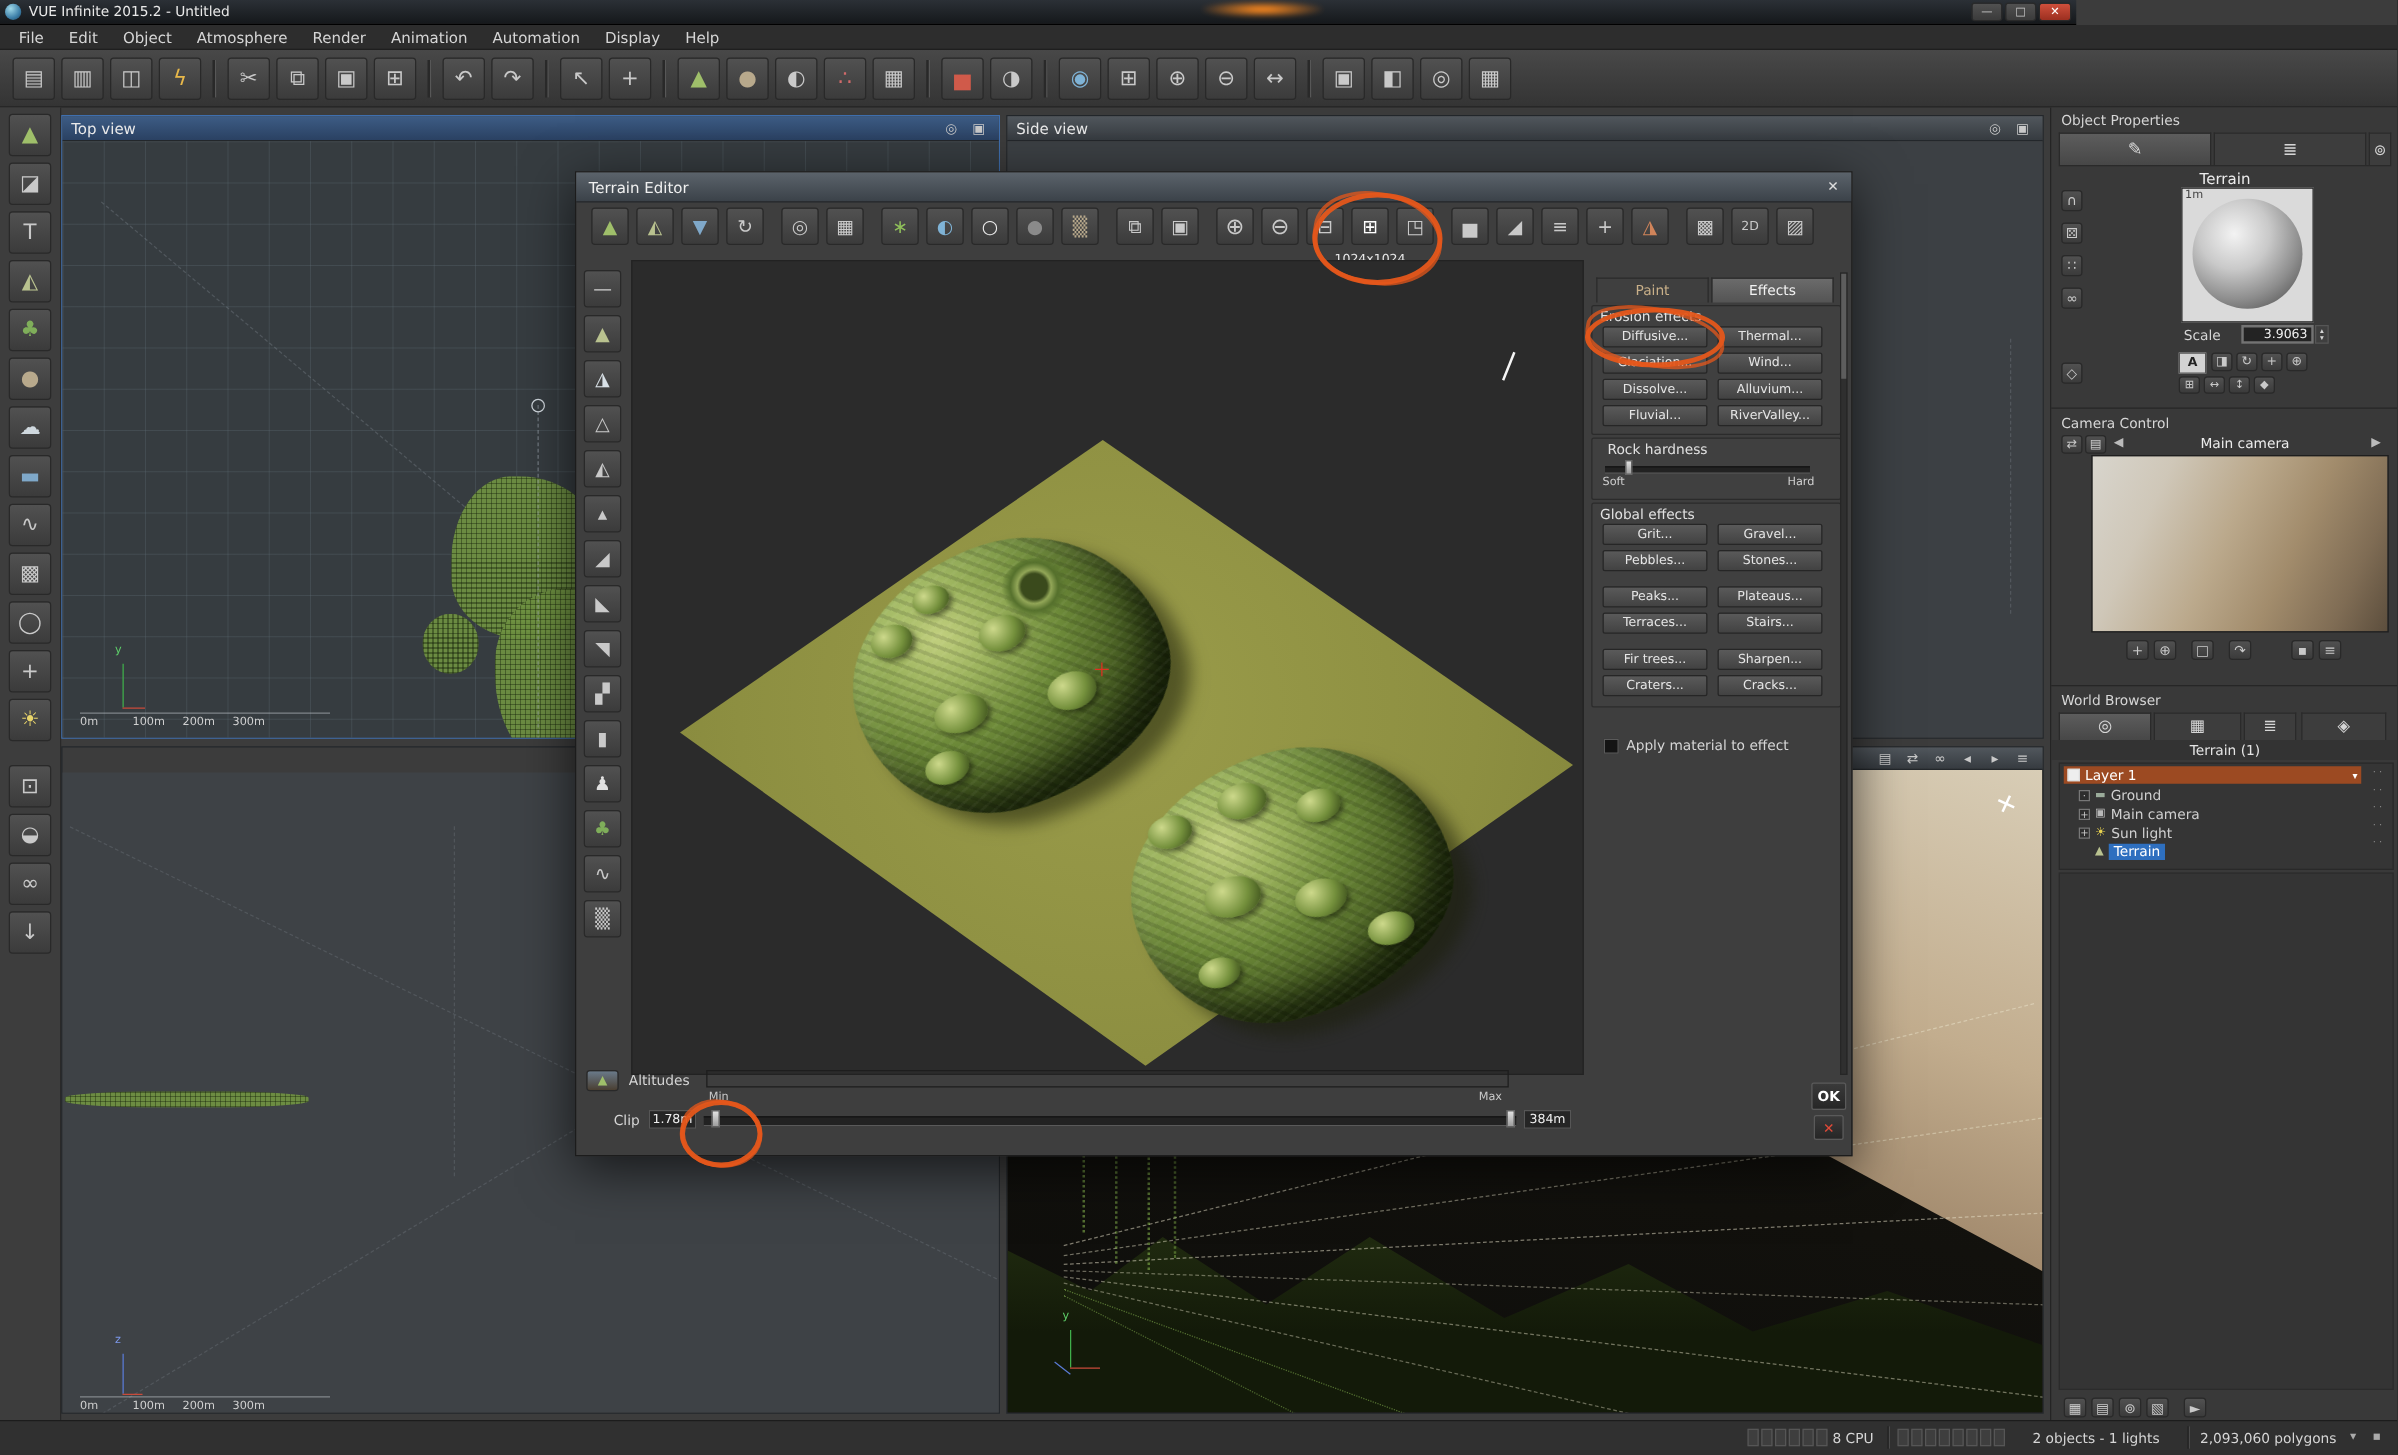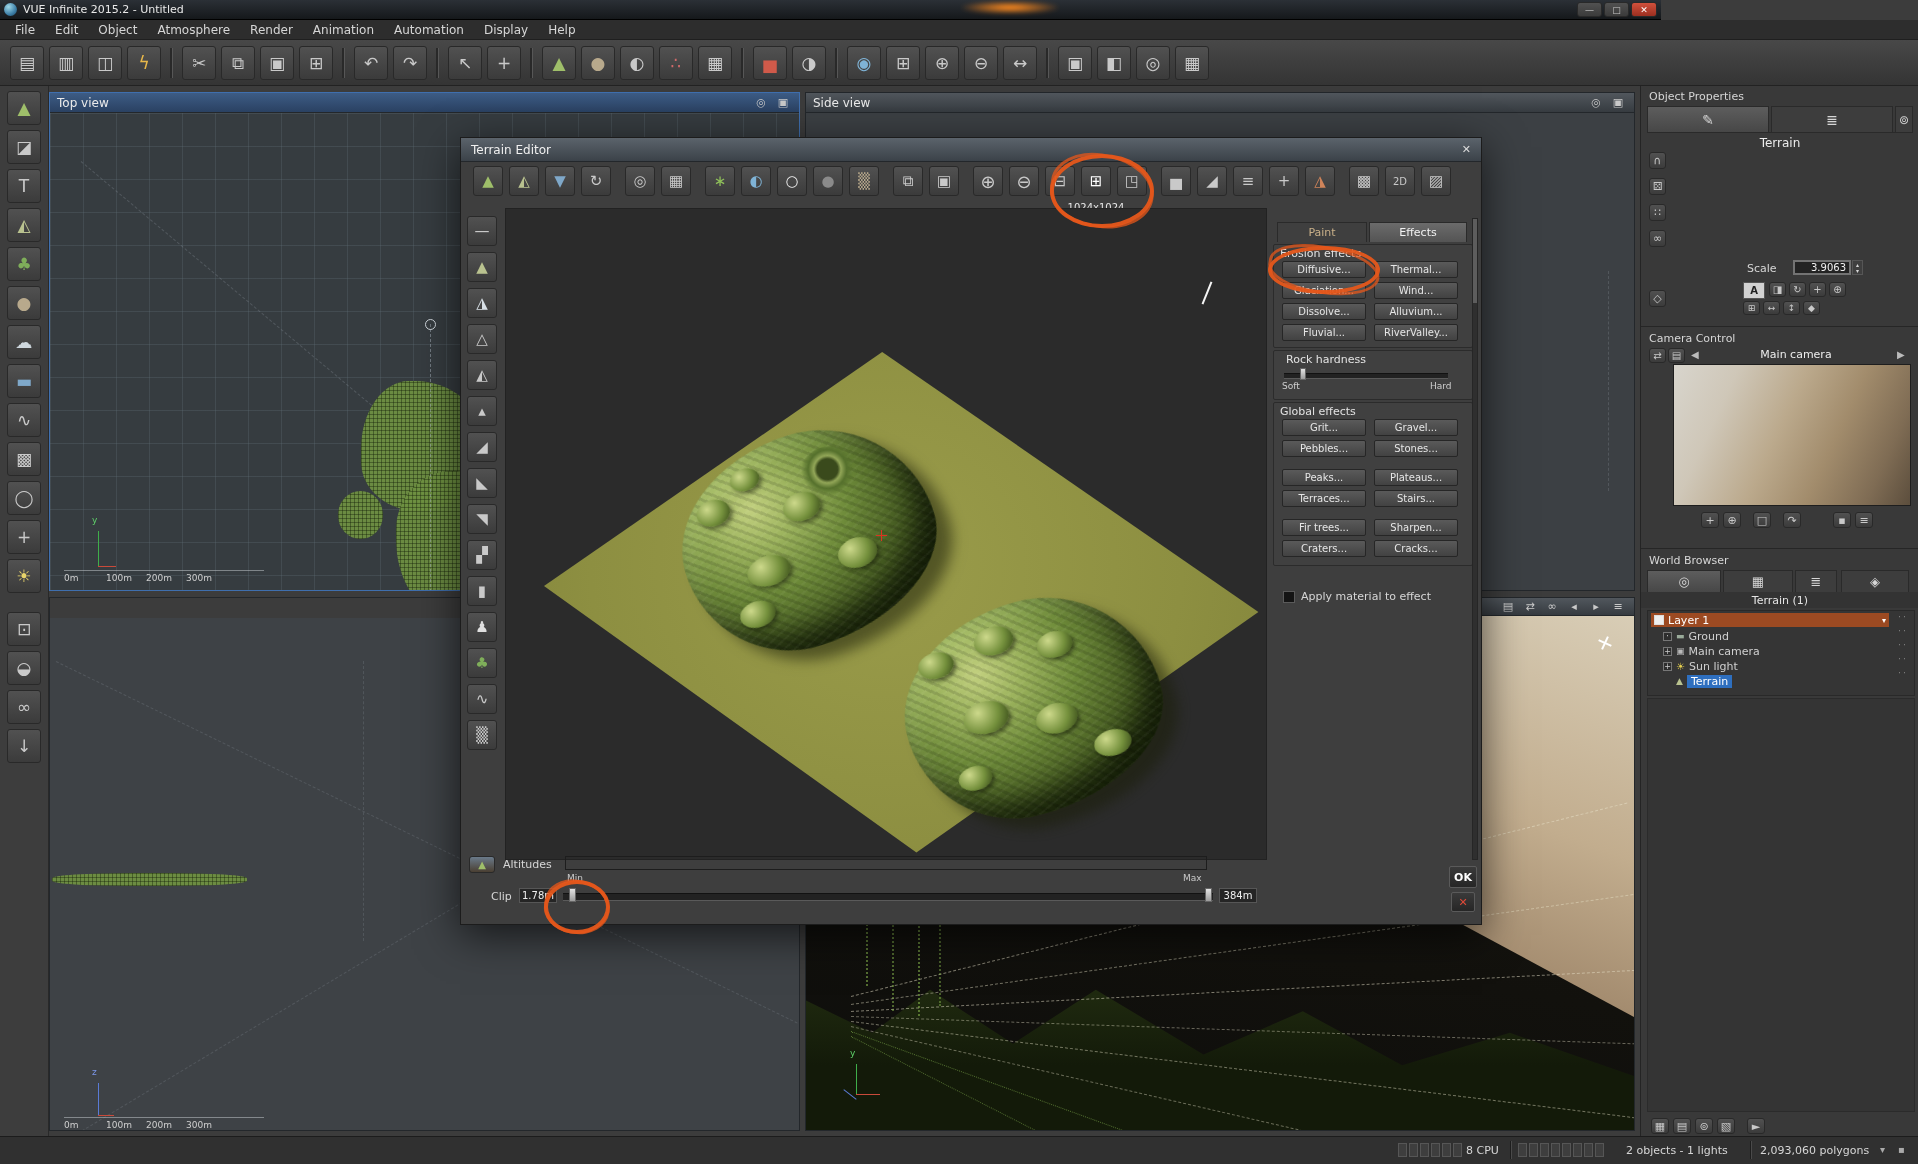--- a/index.html
+++ b/index.html
@@ -226,20 +226,24 @@
     <div class="ab tab" style="left:254px;top:20px;width:18px;height:26px;background:#3d3d3d;font-size:12px;">⊚</div>
     <div class="ab" style="left:6px;top:46px;width:266px;height:1px;background:#2a2a2a;"></div>
     <div class="ab" style="left:0;top:50px;width:278px;text-align:center;font-size:12px;color:#ececec;">Terrain</div>
 
     <div class="ic" style="position:absolute;left:8px;top:66px;width:17px;height:17px;font-size:11px;">∩</div>
     <div class="ic" style="position:absolute;left:8px;top:92px;width:17px;height:17px;font-size:11px;">⚄</div>
     <div class="ic" style="position:absolute;left:8px;top:118px;width:17px;height:17px;font-size:11px;">∷</div>
     <div class="ic" style="position:absolute;left:8px;top:144px;width:17px;height:17px;font-size:11px;">∞</div>
     <div class="ic" style="position:absolute;left:8px;top:204px;width:17px;height:17px;font-size:11px;">◇</div>
 
+    <div class="ab" style="left:104px;top:64px;width:104px;height:106px;background:#dadada;border:1px solid #1f1f1f;">
+      <div style="position:absolute;left:8px;top:8px;width:88px;height:88px;border-radius:50%;background:radial-gradient(circle at 38% 32%,#f3f3f3,#c9c9c9 35%,#8d8d8d 65%,#5f5f5f 85%,#4c4c4c);"></div>
+      <span style="position:absolute;left:2px;top:0;font-size:9px;color:#444;">1m</span>
+    </div>
 
     <span class="ab" style="left:106px;top:176px;font-size:11px;">Scale</span>
     <div class="ab" style="left:152px;top:174px;width:58px;height:15px;background:#232323;border:2px solid #737373;font-size:10px;color:#efefef;display:flex;align-items:center;justify-content:flex-end;padding-right:3px;box-sizing:border-box;">3.9063</div>
     <div class="ab" style="left:211px;top:174px;width:11px;height:15px;display:flex;flex-direction:column;align-items:center;justify-content:center;background:#3f3f3f;border:1px solid #565656;font-size:6px;line-height:6px;box-sizing:border-box;">
       <span>▴</span>
         <span>▾</span>
     </div>
 
     <div class="ab" style="left:102px;top:196px;width:20px;height:15px;background:#d2d2d2;color:#222;font-weight:bold;font-size:10px;display:flex;align-items:center;justify-content:center;border:1px solid #555;">A</div>
     <div class="ic" style="position:absolute;left:128px;top:196px;width:17px;height:15px;font-size:10px;">◨</div>

